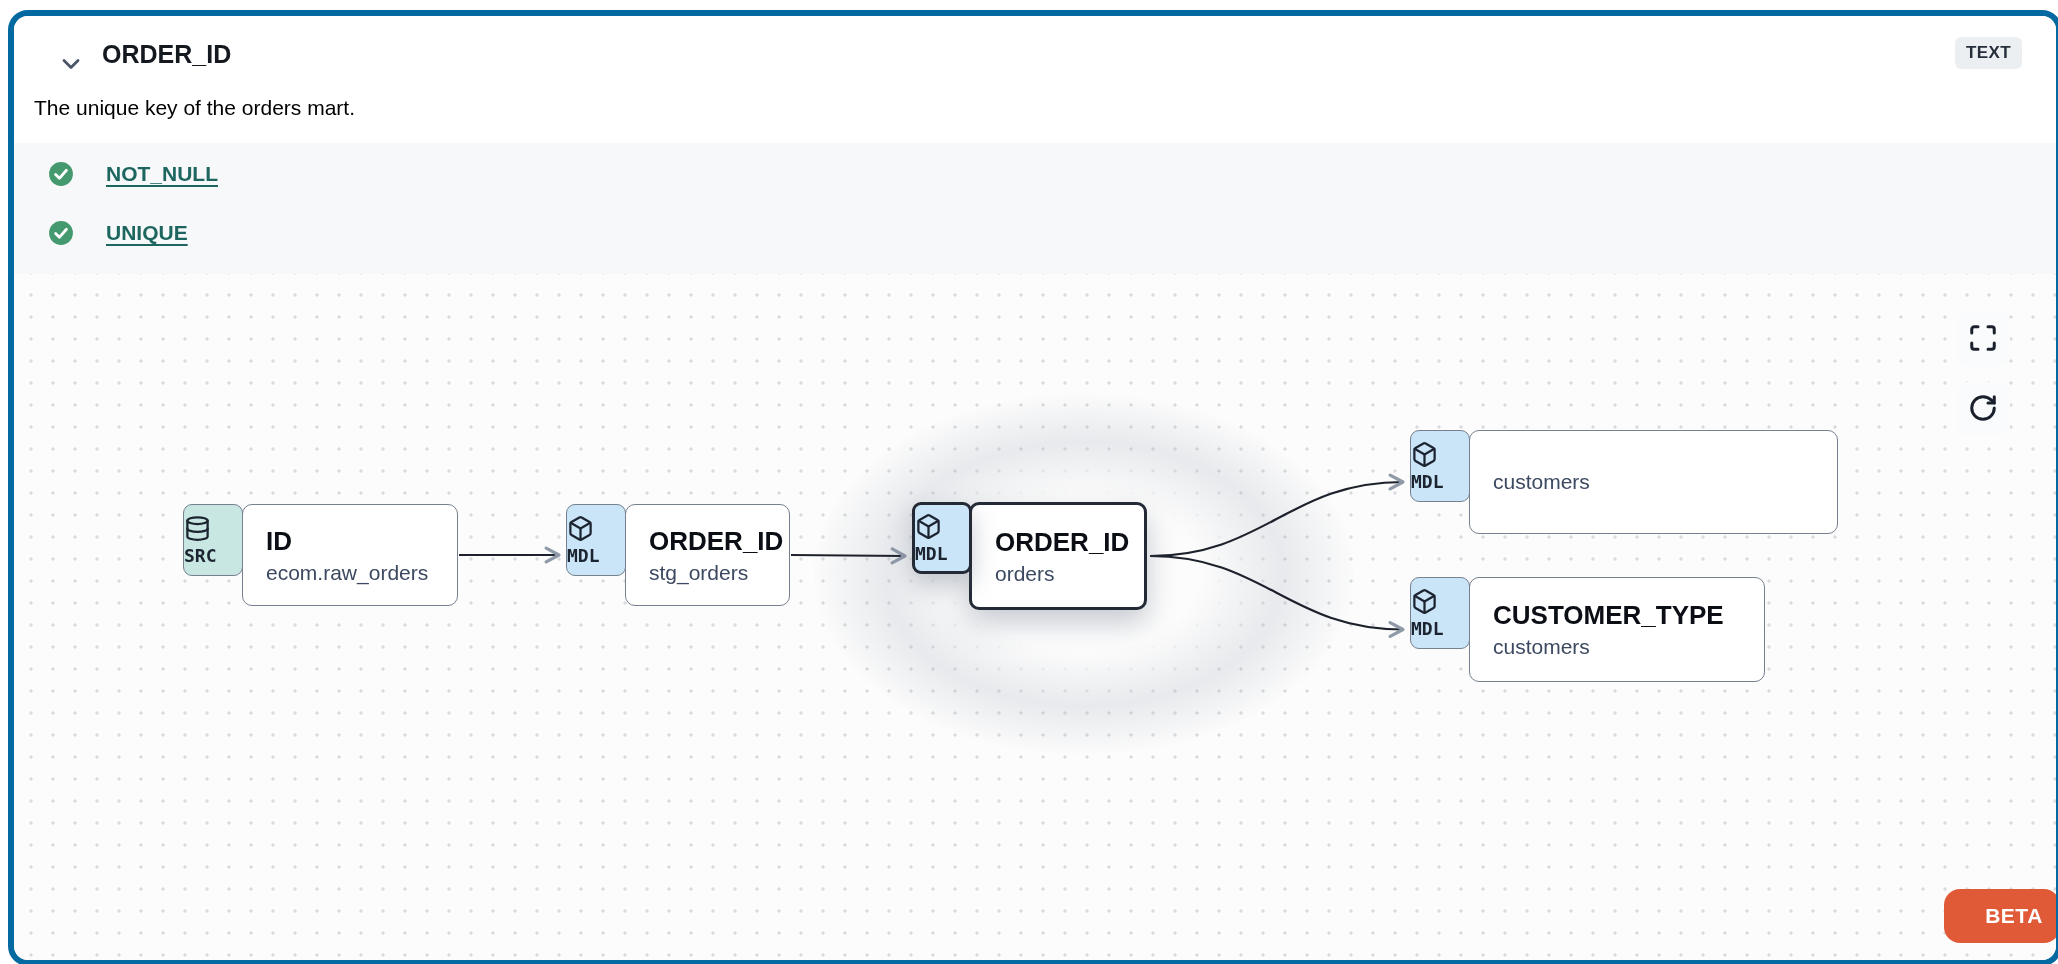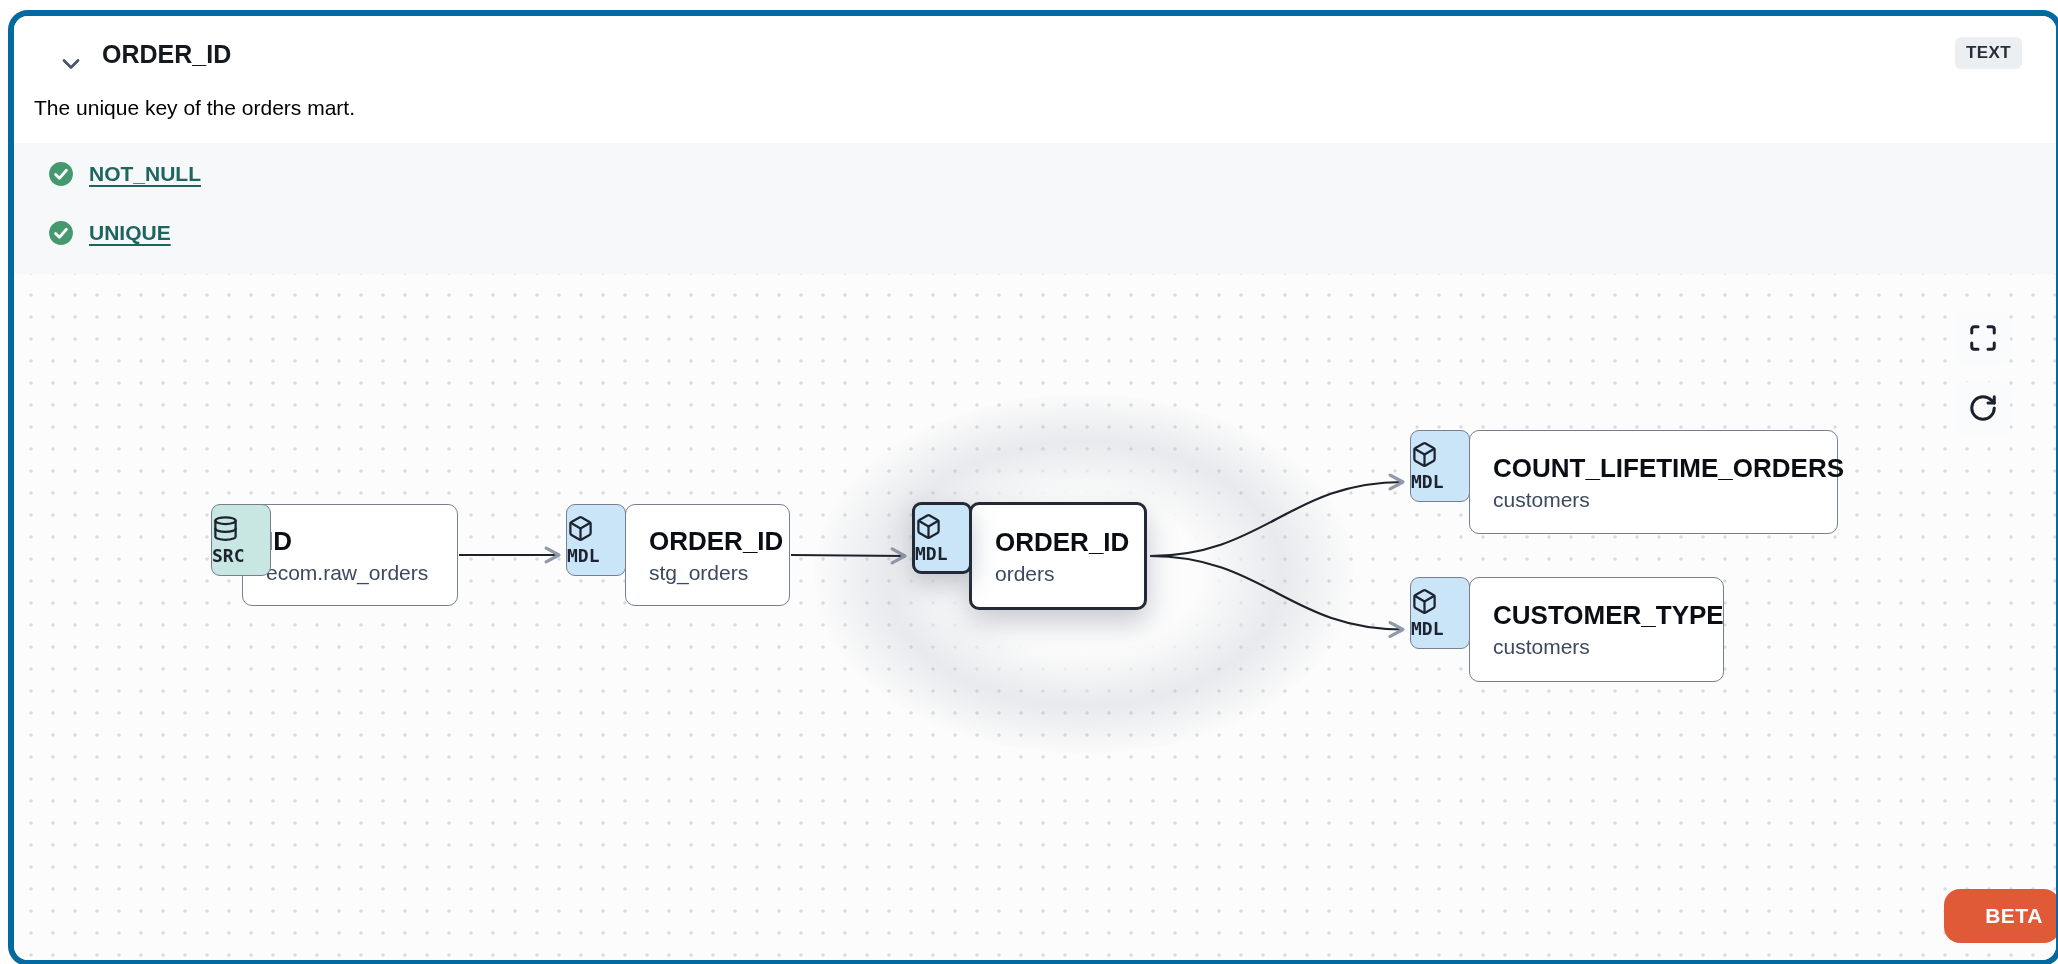--- a/index.html
+++ b/index.html
@@ -15,21 +15,21 @@
         background:transparent;color:#4a5568;cursor:pointer;padding:0;}
   .collapse-btn svg{width:28px;height:28px;}
   .page-title{position:absolute;left:88px;top:24px;font-size:25px;font-weight:700;color:#14181f;}
   .type-badge{position:absolute;right:34px;top:21px;background:#eceff2;color:#272e3b;
         font-size:17px;font-weight:700;letter-spacing:.4px;padding:6px 11px;border-radius:6px;}
   .description{position:absolute;left:20px;top:80px;font-size:21px;color:#000000;}
 
   
   .tests{position:absolute;left:0;top:127px;width:100%;height:131px;background:#f7f8f9;
          box-sizing:border-box;padding:18px 0 0 34px;display:flex;flex-direction:column;gap:33px;}
-  .test-row{display:flex;align-items:center;gap:15px;height:26px;}
+  .test-row{display:flex;align-items:center;gap:32px;height:26px;}
   .test-row .check{width:26px;height:26px;flex:0 0 26px;}
   .test-link{font-size:21px;font-weight:700;color:#1d665f;text-decoration:underline;
          text-underline-offset:4px;cursor:pointer;}
 
   
   .canvas{position:absolute;left:0;top:258px;width:100%;height:686px;background:#fcfcfc;
       background-image:radial-gradient(circle,#d8dadd 1.4px,transparent 1.8px);
       background-size:22px 22px;background-position:6px 10px;}
   .halo{position:absolute;left:800px;top:120px;width:540px;height:360px;border-radius:50%;
       background:radial-gradient(ellipse at center,#fcfcfc 30%,rgba(160,168,182,.22) 52%,rgba(160,168,182,0) 72%);
@@ -45,21 +45,21 @@
   .node .badge-label{font-family:"DejaVu Sans Mono",monospace;font-size:18px;font-weight:600;line-height:1;}
   .node .ncard{position:absolute;left:59px;top:0;background:#ffffff;border:1px solid #76808f;
       border-radius:10px;box-sizing:border-box;display:flex;flex-direction:column;
       justify-content:center;gap:4px;padding-left:23px;z-index:1;}
   .node .ntitle{font-size:26px;font-weight:600;color:#0b0f15;white-space:nowrap;}
   .node .nsub{font-size:21px;color:#3c4961;white-space:nowrap;}
   .node.selected .badge{border:3px solid #232a36;z-index:3;
       box-shadow:0 10px 24px rgba(95,105,125,.35);}
   .node.selected .ncard{border:3px solid #232a36;left:57px;
       box-shadow:0 12px 28px rgba(95,105,125,.35);}
-  .badge-src{background:#c8e7e2;margin-left:28px;}
+  .badge-src{background:#c8e7e2;}
   .badge-mdl{background:#cbe5f8;}
 
   
   .ctrl-btn{position:absolute;width:54px;height:54px;border:none;border-radius:10px;
       background:#fafbfc;color:#1a212c;cursor:pointer;display:flex;align-items:center;
       justify-content:center;padding:0;}
   .ctrl-btn svg{width:30px;height:30px;}
   .btn-fullscreen{left:1942px;top:38px;}
   .btn-refresh{left:1942px;top:108px;}
 
@@ -167,34 +167,33 @@
         <div class="node" style="left: 1396px; top: 156px;">
           <div class="badge badge-mdl">
             <span><svg viewBox="0 0 24 24" fill="none" stroke="currentColor" stroke-width="2" stroke-linecap="round" stroke-linejoin="round">
                 <path d="M21 16V8a2 2 0 0 0-1-1.73l-7-4a2 2 0 0 0-2 0l-7 4A2 2 0 0 0 3 8v8a2 2 0 0 0 1 1.73l7 4a2 2 0 0 0 2 0l7-4A2 2 0 0 0 21 16z"></path>
                 <polyline points="3.27 6.96 12 12.01 20.73 6.96"></polyline>
                 <line x1="12" y1="22.08" x2="12" y2="12"></line>
               </svg></span>
             <span class="badge-label">MDL</span>
           </div>
           <div class="ncard" style="width:369px;height:104px;">
-            <span class="ntitle">COUNT_LIFETIME_ORDERS</span>
             <span class="nsub">customers</span>
           </div>
         </div>
         <div class="node" style="left: 1396px; top: 303px;">
           <div class="badge badge-mdl">
             <span><svg viewBox="0 0 24 24" fill="none" stroke="currentColor" stroke-width="2" stroke-linecap="round" stroke-linejoin="round">
                 <path d="M21 16V8a2 2 0 0 0-1-1.73l-7-4a2 2 0 0 0-2 0l-7 4A2 2 0 0 0 3 8v8a2 2 0 0 0 1 1.73l7 4a2 2 0 0 0 2 0l7-4A2 2 0 0 0 21 16z"></path>
                 <polyline points="3.27 6.96 12 12.01 20.73 6.96"></polyline>
                 <line x1="12" y1="22.08" x2="12" y2="12"></line>
               </svg></span>
             <span class="badge-label">MDL</span>
           </div>
-          <div class="ncard" style="width:255px;height:105px;">
+          <div class="ncard" style="width:296px;height:105px;">
             <span class="ntitle">CUSTOMER_TYPE</span>
             <span class="nsub">customers</span>
           </div>
         </div>
       </div>
 
     <button class="ctrl-btn btn-fullscreen">
       <span>
         <svg viewBox="0 0 24 24" fill="none" stroke="currentColor" stroke-width="2.4" stroke-linecap="round" stroke-linejoin="round">
           <path d="M8 3H5a2 2 0 0 0-2 2v3"></path>

